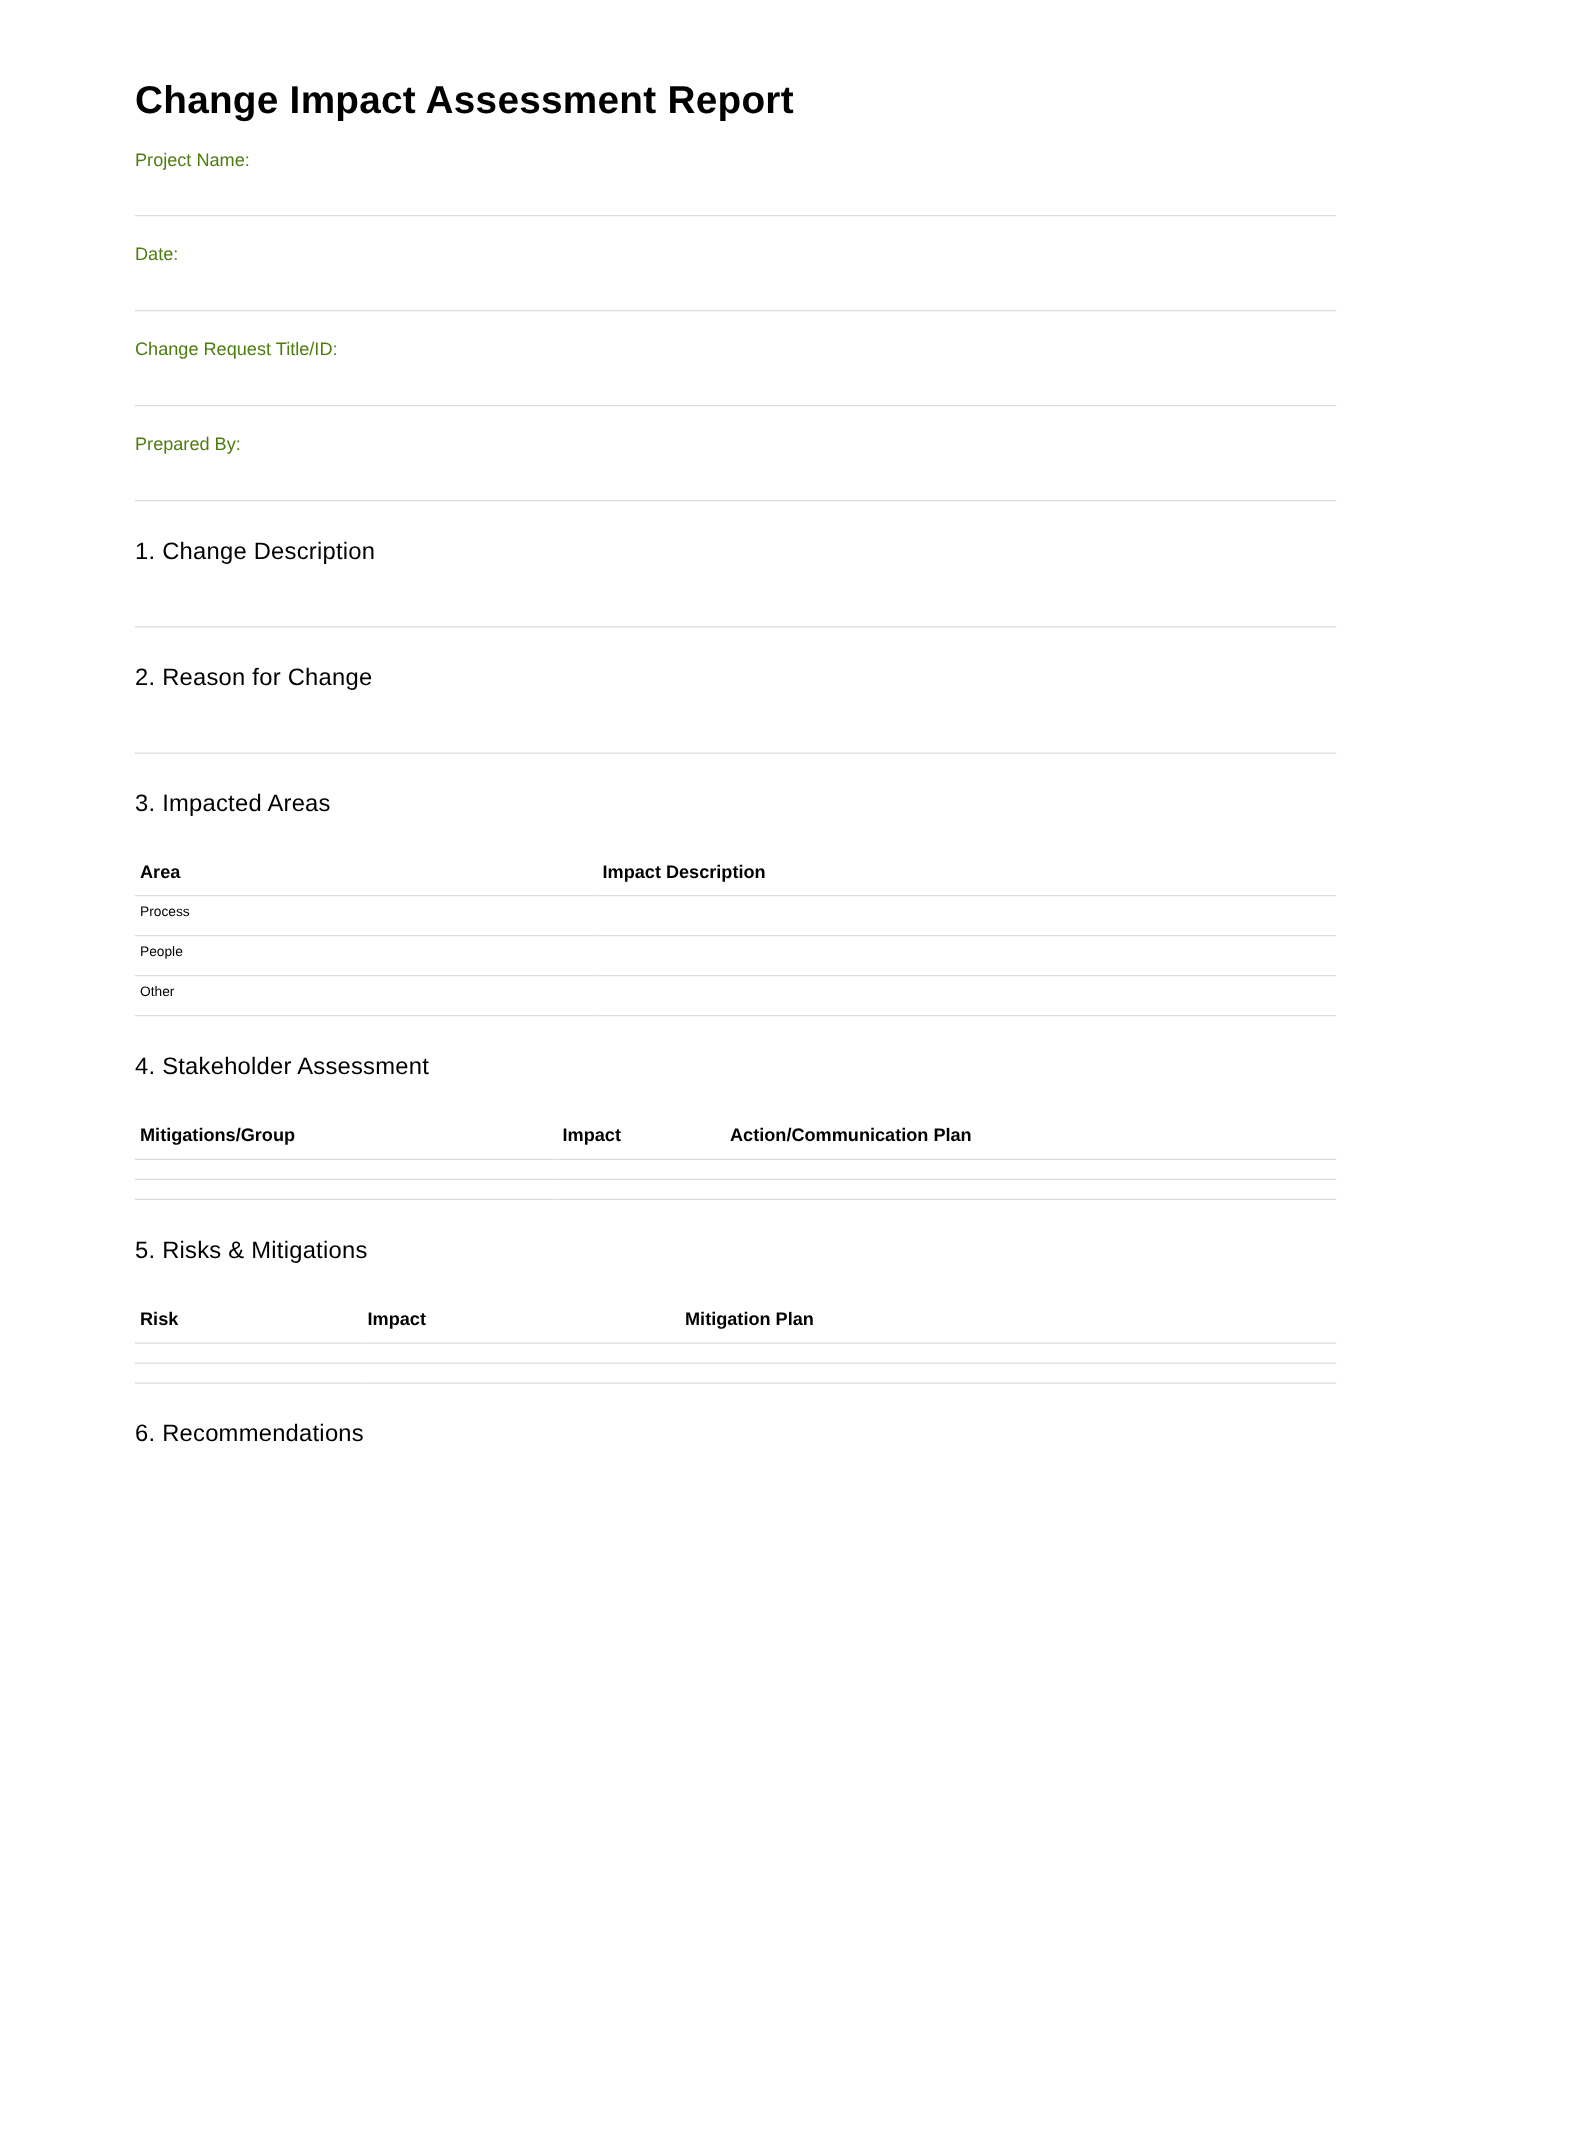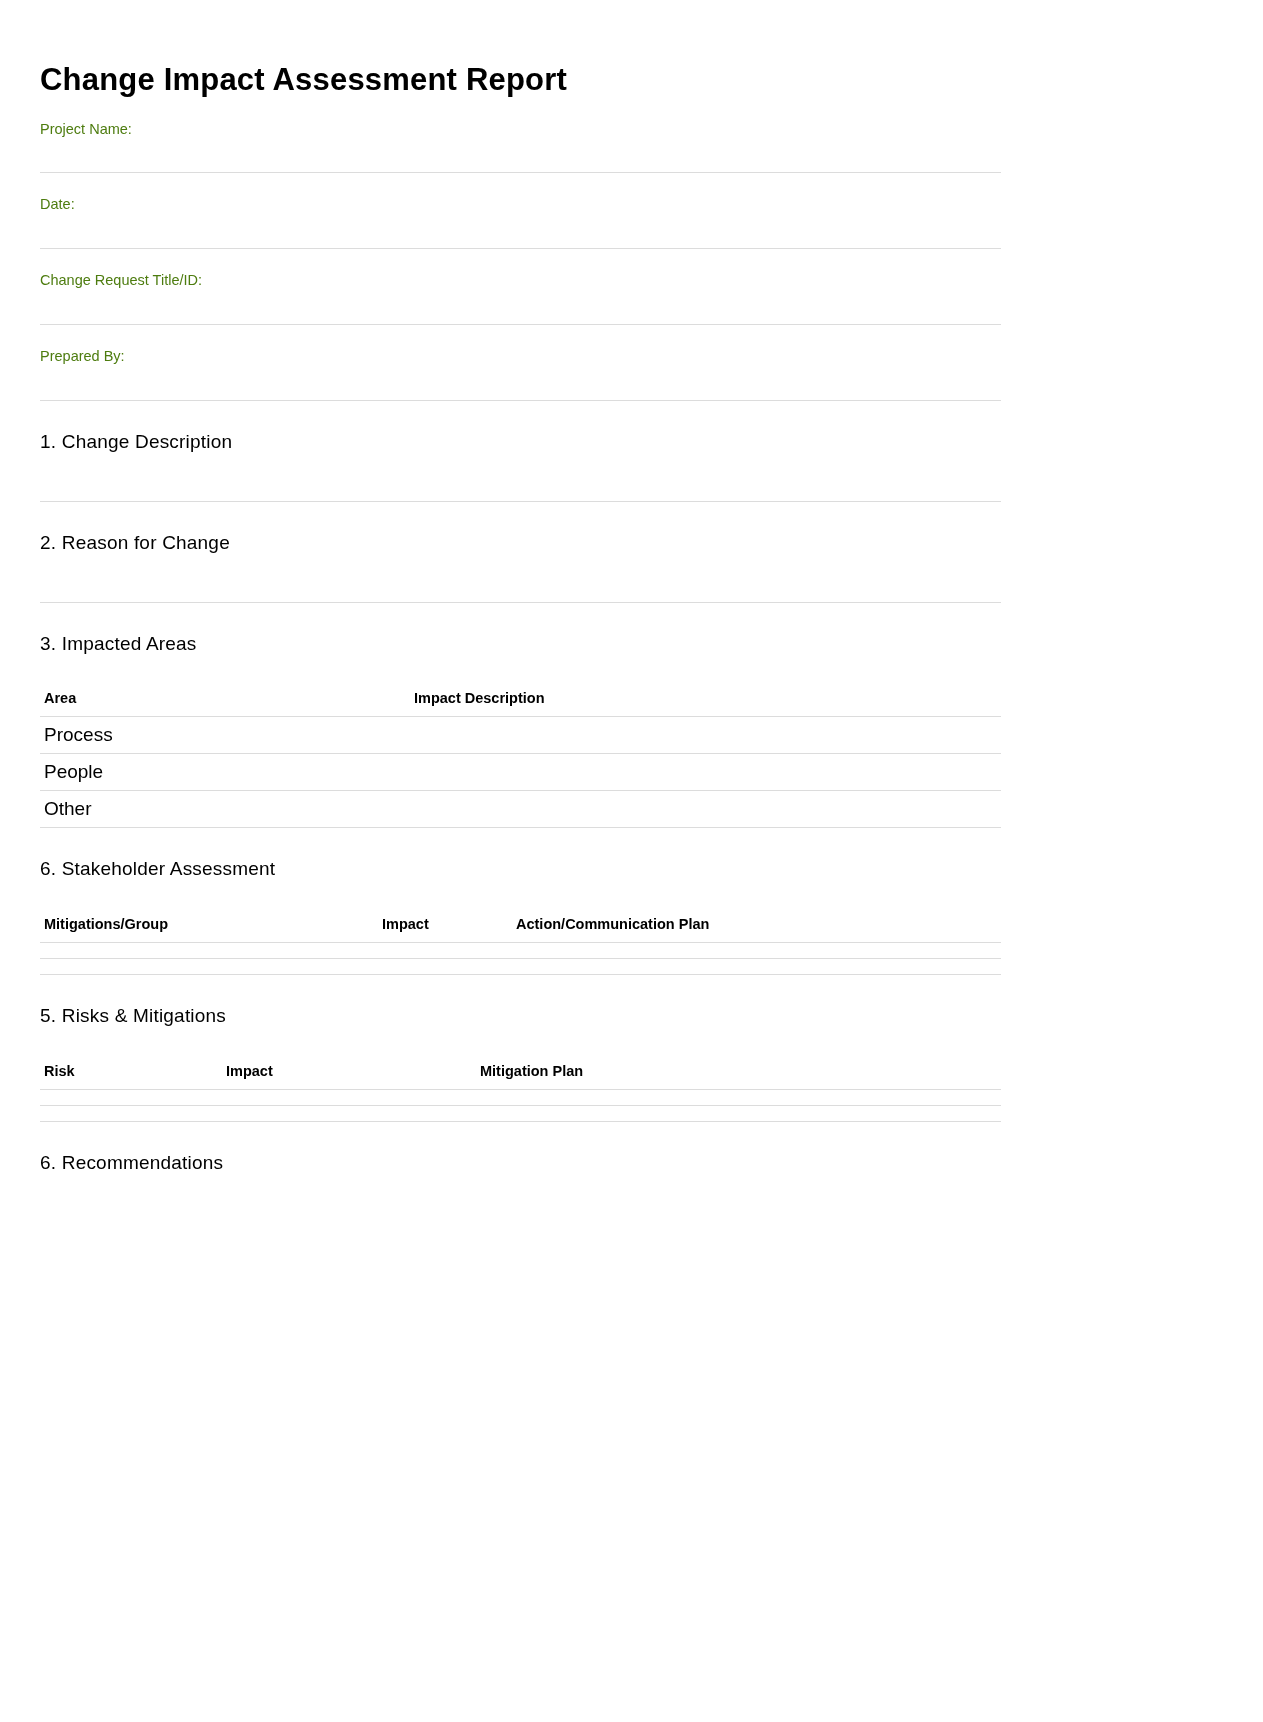--- a/index.html
+++ b/index.html
@@ -13,21 +13,21 @@
     font-family: "Liberation Sans", sans-serif;
     color: #000000;
     -webkit-font-smoothing: antialiased;
   }
   .page {
     width: 1263px;
     height: 1722px;
     position: relative;
     background: #ffffff;
     box-sizing: border-box;
-    padding: 62px 206px 0 40px;
+    padding: 62px 206px 0 108px;
   }
   .content {
     width: 961px;
   }
 
   
   .doc-title {
     font-size: 31px;
     font-weight: bold;
     letter-spacing: 0.2px;
@@ -79,21 +79,21 @@
   .tbl th {
     font-size: 14.5px;
     font-weight: bold;
     text-align: left;
     padding: 0 0 10px 4px;
     border-bottom: 1px solid #dcdcdc;
     vertical-align: bottom;
     white-space: nowrap;
   }
   .tbl td {
-    font-size: 19px;
+    font-size: 11px;
     font-weight: normal;
     text-align: left;
     padding: 7px 0 7px 4px;
     border-bottom: 1px solid #dcdcdc;
     vertical-align: top;
     height: 17px;
     box-sizing: content-box;
   }
   .tbl td.empty-cell {
     padding: 0;
@@ -170,21 +170,21 @@
           <td>People</td>
           <td></td>
         </tr>
         <tr>
           <td>Other</td>
           <td></td>
         </tr>
       </tbody>
     </table>
 
-    <h2 class="section-heading">6. Stakeholder Assessment</h2>
+    <h2 class="section-heading">4. Stakeholder Assessment</h2>
 
     <table class="tbl tbl-stake">
       <colgroup>
           <col class="c1">
           <col class="c2">
           <col class="c3">
         </colgroup>
       <thead>
         <tr>
           <th>Mitigations/Group</th>

